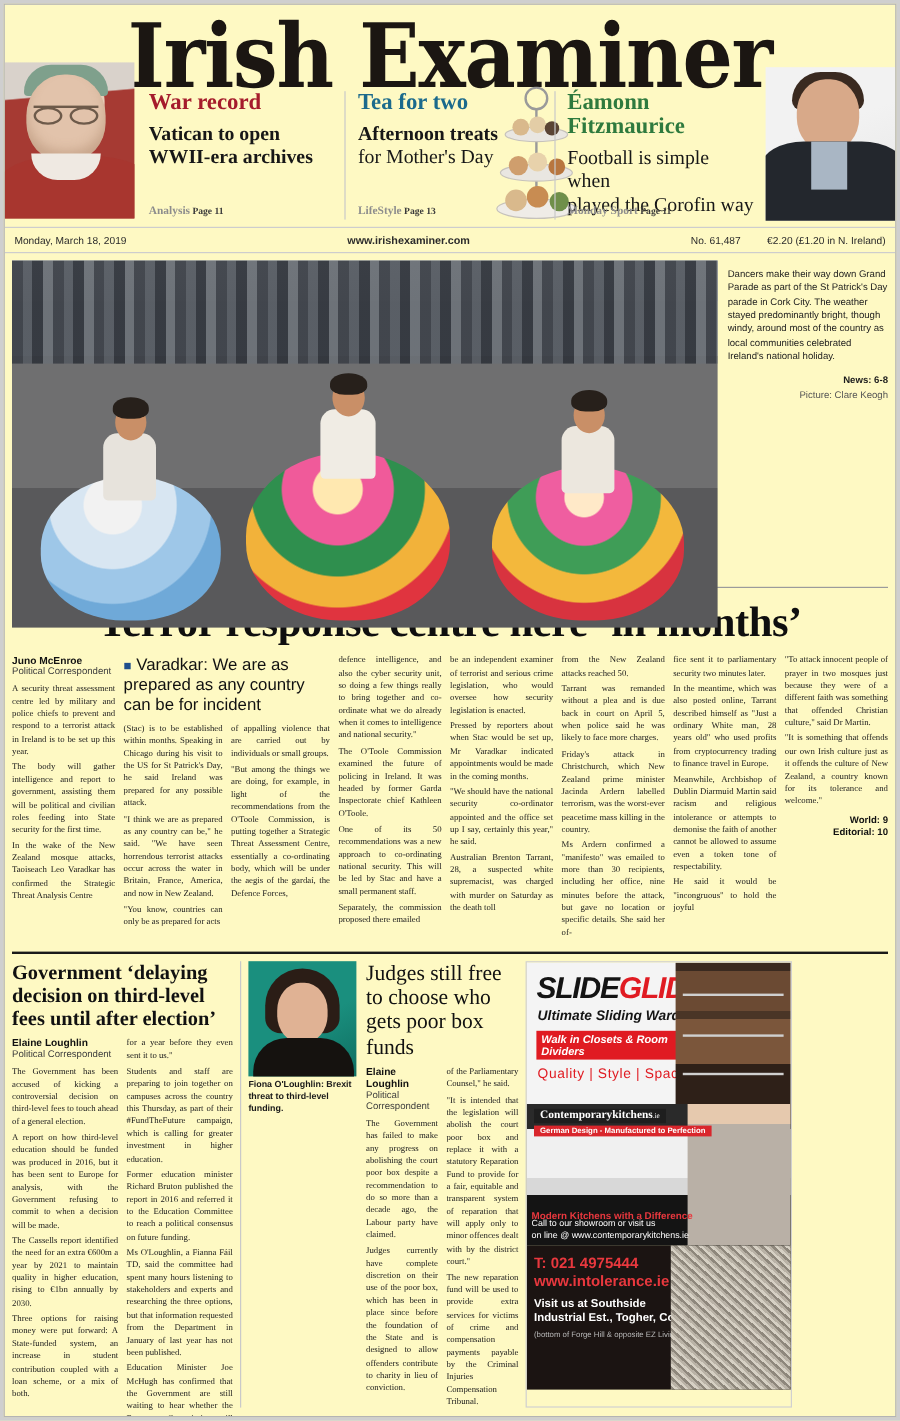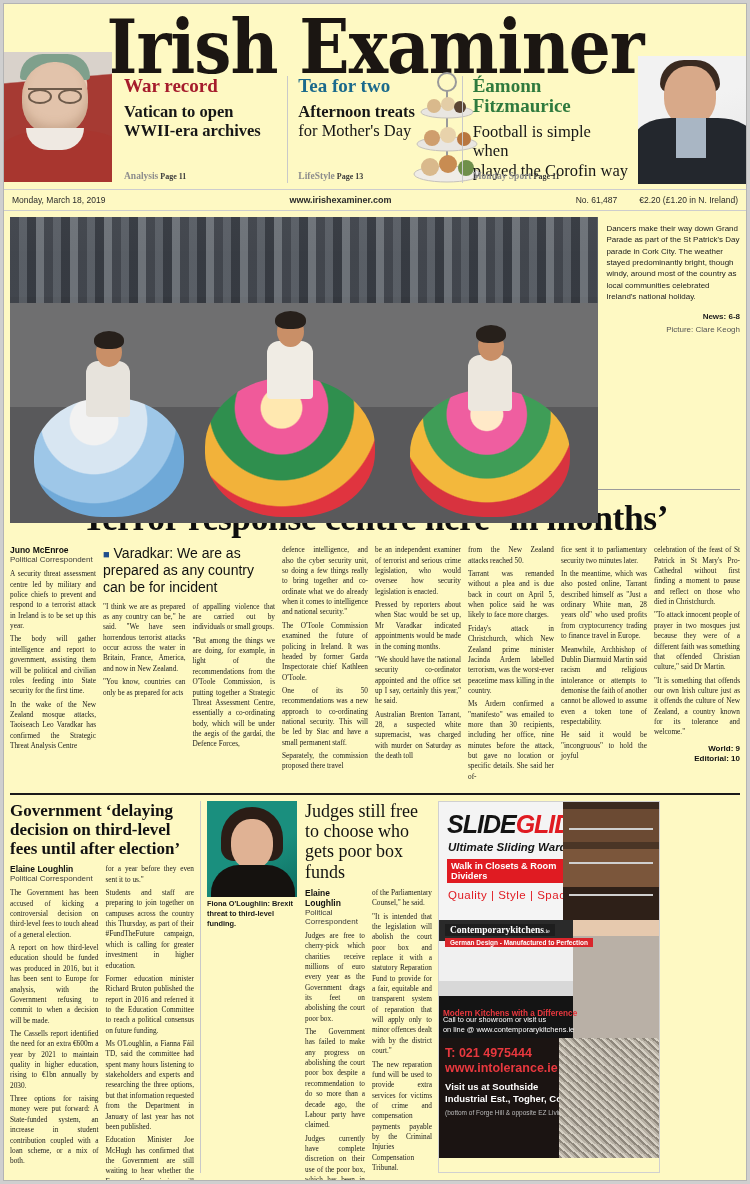--- a/index.html
+++ b/index.html
@@ -251,21 +251,21 @@
     font-weight:700; font-style:italic; font-size:25px; letter-spacing:-1px;
     padding:8px 0 0 8px;
   }
   .ad-logo .slide { color:#141414; }
   .ad-logo .glide { color:#e01b22; }
   .ad-sub {
     font-style:italic; font-weight:700; font-size:11.5px; color:#141414; padding:2px 0 0 9px;
   }
   .ad-band {
     margin:6px 0 0 8px; width:130px; background:#e01b22; color:#fff;
-    font-weight:700; font-size:9.2px; padding:2px 4px;
+    font-style:italic; font-weight:700; font-size:9.2px; padding:2px 4px;
   }
   .ad-qss { padding:6px 0 0 9px; font-size:11.5px; color:#1b1b1b; letter-spacing:.5px; }
   .ad-qss span { color:#e01b22; }
 
   .ad-kitchen { position:relative; height:118px; background:#111; overflow:hidden; }
   .ad-kitchen .kimg {
     position:absolute; inset:0;
     background:linear-gradient(#2a2a2a 0 18%, #f0f0f0 18% 52%, #d8d8d8 52% 64%, #141414 64% 100%);
   }
   .ad-kitchen .kwoman {
@@ -431,35 +431,36 @@
       </div>
     </div>
 
     <div class="lead-col" style="flex:2 1 0;">
       <div class="subhead">
         <span class="sq">■</span>
         <span>Varadkar: We are as prepared as any country can be for incident</span>
       </div>
       <div style="display:flex; gap:7px; margin-top:6px;">
         <div class="body-text" style="flex:1 1 0;">
+          <p>(Stac) is to be established within months. Speaking in Chicago during his visit to the US for St Patrick's Day, he said Ireland was prepared for any possible attack.</p>
           <p>"I think we are as prepared as any country can be," he said. "We have seen horrendous terrorist attacks occur across the water in Britain, France, America, and now in New Zealand.</p>
           <p>"You know, countries can only be as prepared for acts</p>
         </div>
         <div class="body-text" style="flex:1 1 0;">
           <p>of appalling violence that are carried out by individuals or small groups.</p>
           <p>"But among the things we are doing, for example, in light of the recommendations from the O'Toole Commission, is putting together a Strategic Threat Assessment Centre, essentially a co-ordinating body, which will be under the aegis of the gardaí, the Defence Forces,</p>
         </div>
       </div>
     </div>
 
     <div class="lead-col body-text">
       <p>defence intelligence, and also the cyber security unit, so doing a few things really to bring together and co-ordinate what we do already when it comes to intelligence and national security."</p>
       <p>The O'Toole Commission examined the future of policing in Ireland. It was headed by former Garda Inspectorate chief Kathleen O'Toole.</p>
       <p>One of its 50 recommendations was a new approach to co-ordinating national security. This will be led by Stac and have a small permanent staff.</p>
-      <p>Separately, the commission proposed there travel</p>
+      <p>Separately, the commission proposed there emailed</p>
     </div>
 
     <div class="lead-col body-text">
       <p>be an independent examiner of terrorist and serious crime legislation, who would oversee how security legislation is enacted.</p>
       <p>Pressed by reporters about when Stac would be set up, Mr Varadkar indicated appointments would be made in the coming months.</p>
       <p>"We should have the national security co-ordinator appointed and the office set up I say, certainly this year," he said.</p>
       <p>Australian Brenton Tarrant, 28, a suspected white supremacist, was charged with murder on Saturday as the death toll</p>
     </div>
 
     <div class="lead-col body-text">
@@ -471,21 +472,20 @@
 
     <div class="lead-col body-text">
       <p>fice sent it to parliamentary security two minutes later.</p>
       <p>In the meantime, which was also posted online, Tarrant described himself as "Just a ordinary White man, 28 years old" who used profits from cryptocurrency trading to finance travel in Europe.</p>
       <p>Meanwhile, Archbishop of Dublin Diarmuid Martin said racism and religious intolerance or attempts to demonise the faith of another cannot be allowed to assume even a token tone of respectability.</p>
       <p>He said it would be "incongruous" to hold the joyful</p>
     </div>
 
     <div class="lead-col">
       <div class="body-text">
-        <p>celebration of the feast of St Patrick in St Mary's Pro-Cathedral without first finding a moment to pause and reflect on those who died in Christchurch.</p>
         <p>"To attack innocent people of prayer in two mosques just because they were of a different faith was something that offended Christian culture," said Dr Martin.</p>
         <p>"It is something that offends our own Irish culture just as it offends the culture of New Zealand, a country known for its tolerance and welcome."</p>
       </div>
       <div class="col-refs">World: 9</div>
       <div class="col-refs" style="margin-top:1px;">Editorial: 10</div>
     </div>
   </div>
 
   <div class="rule-heavy"></div>
 
@@ -528,21 +528,20 @@
           </div>
           <div class="photo-cap">Fiona O'Loughlin: Brexit threat to third-level funding.</div>
         </div>
         <div style="flex:1 1 0;">
           <div class="sec-head serif-light">Judges still free to choose who gets poor box funds</div>
           <div style="display:flex; gap:7px;">
             <div style="flex:1 1 0;">
               <div class="byline-name">Elaine Loughlin</div>
               <div class="byline-role">Political Correspondent</div>
               <div class="body-text">
-                <p>Judges are free to cherry-pick which charities receive millions of euro every year as the Government drags its feet on abolishing the court poor box.</p>
                 <p>The Government has failed to make any progress on abolishing the court poor box despite a recommendation to do so more than a decade ago, the Labour party have claimed.</p>
                 <p>Judges currently have complete discretion on their use of the poor box, which has been in place since before the foundation of the State and is designed to allow offenders contribute to charity in lieu of conviction.</p>
 
               </div>
             </div>
             <div style="flex:1 1 0;">
               <div class="body-text">
                 <p>of the Parliamentary Counsel," he said.</p>
                 <p>"It is intended that the legislation will abolish the court poor box and replace it with a statutory Reparation Fund to provide for a fair, equitable and transparent system of reparation that will apply only to minor offences dealt with by the district court."</p>
                 <p>The new reparation fund will be used to provide extra services for victims of crime and compensation payments payable by the Criminal Injuries Compensation Tribunal.</p>

